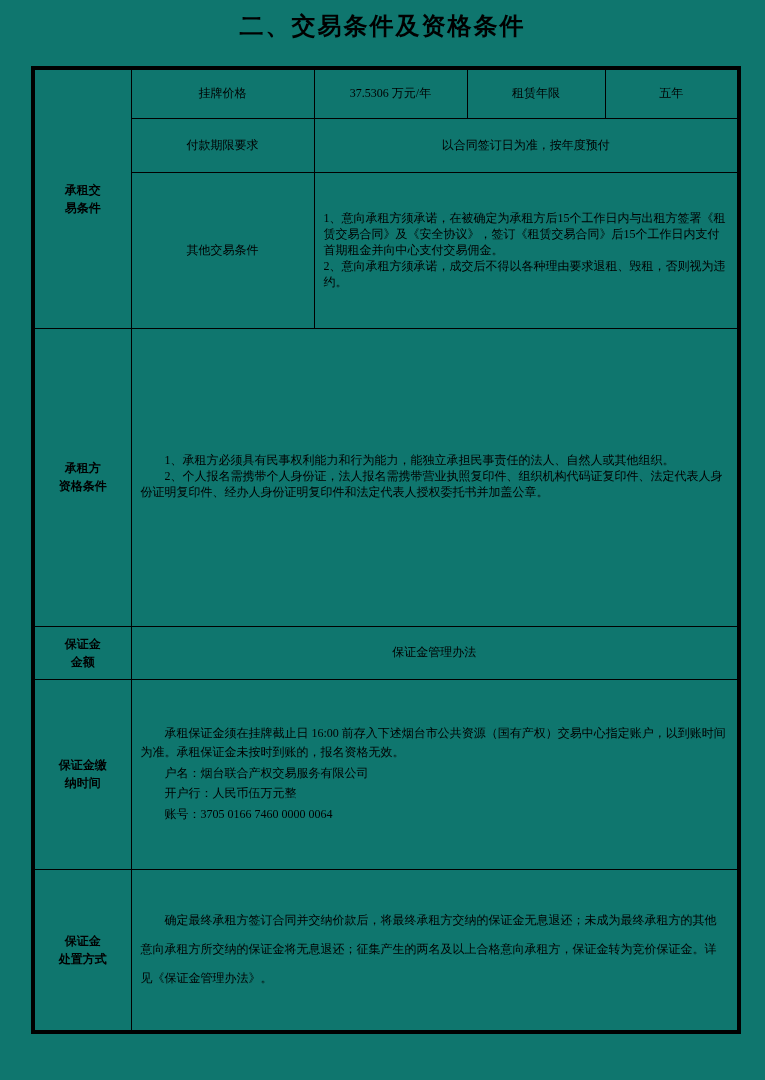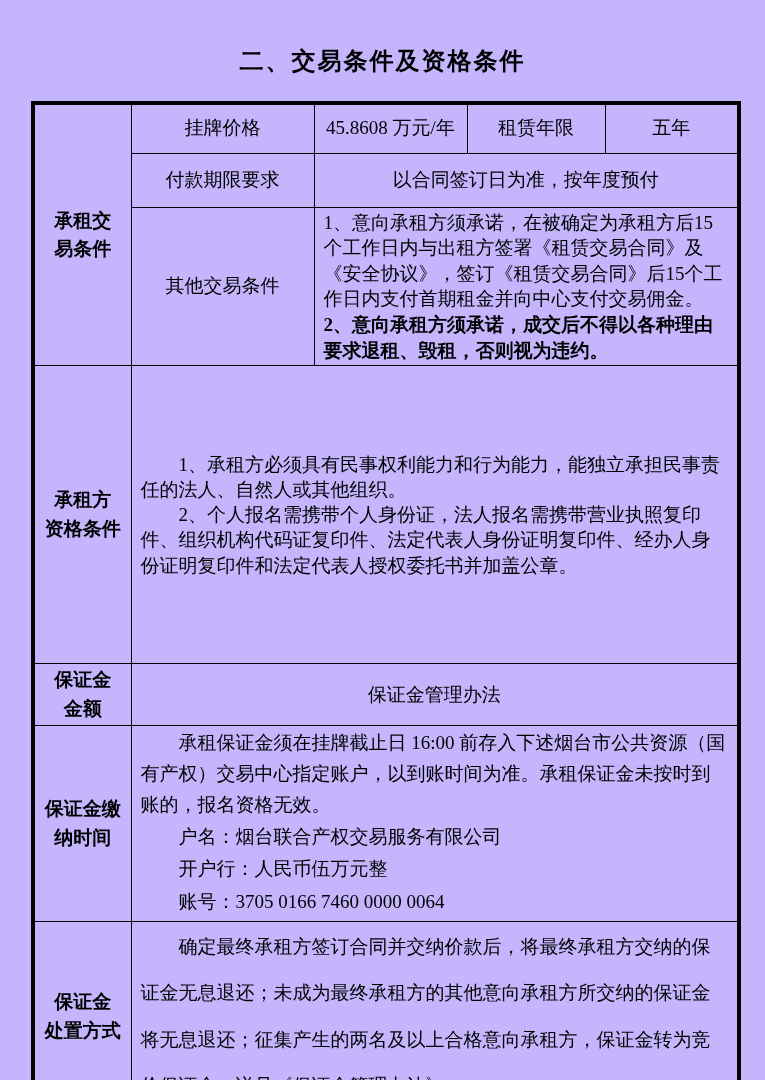--- a/index.html
+++ b/index.html
@@ -4,45 +4,45 @@
 <style>
   html, body {
     margin: 0;
     padding: 0;
     background: #ffffff;
   }
   .doc {
     position: relative;
     width: 765px;
     height: 1080px;
-    background: #c4b5fd;
+    background: #0f766e;
     color: #000000;
     font-family: "Liberation Serif", "DejaVu Serif", serif;
     box-sizing: border-box;
-    padding-top: 45px;
+    padding-top: 10px;
     overflow: hidden;
   }
   .doc-title {
     margin: 0 0 24px 0;
     text-align: center;
     font-size: 24px;
     font-weight: 700;
     letter-spacing: 2px;
   }
   table.cond-table {
     border-collapse: collapse;
     table-layout: fixed;
     width: 706px;
     margin-left: 31px;
     border: 4px solid #000000;
   }
   .cond-table td {
     border: 1px solid #000000;
     vertical-align: middle;
-    font-size: 19px;
+    font-size: 12px;
     line-height: 1.4;
     padding: 2px 9px;
     box-sizing: border-box;
     word-break: break-all;
   }
   
   tr.r1 td { height: 50px; }
   tr.r2 td { height: 54px; text-align: center; }
   tr.r3 td { height: 156px; }
   tr.r4 td { height: 298px; }
@@ -56,21 +56,21 @@
     white-space: pre-line;
     line-height: 1.5;
     padding: 2px 4px;
   }
   td.lbl   { text-align: center; }
   td.ctr   { text-align: center; }
 
   td.body-cell p { margin: 0; }
 
   .other-cond p        { line-height: 1.35; }
-  .other-cond .em      { font-weight: 700; }
+  .other-cond .em      { font-weight: 400; }
 
   .qual p              { line-height: 1.33; text-indent: 2em; }
 
   .paytime p.lead      { line-height: 1.62; text-indent: 2em; }
   .paytime p.acct      { line-height: 1.72; text-indent: 2em; }
 
   .disposal p          { line-height: 2.45; text-indent: 2em; }
 </style>
 </head>
 <body>
@@ -86,21 +86,21 @@
       <col style="width:153px">
       <col style="width:138px">
       <col style="width:134px">
     </colgroup>
 
     <tbody>
         <tr class="r1">
       <td class="rowhdr" rowspan="3">承租交
 易条件</td>
       <td class="lbl">挂牌价格</td>
-      <td class="ctr">45.8608 万元/年</td>
+      <td class="ctr">37.5306 万元/年</td>
       <td class="lbl">租赁年限</td>
       <td class="ctr">五年</td>
     </tr>
 
     <tr class="r2">
       <td class="lbl">付款期限要求</td>
       <td class="ctr" colspan="3">以合同签订日为准，按年度预付</td>
     </tr>
 
     <tr class="r3">

